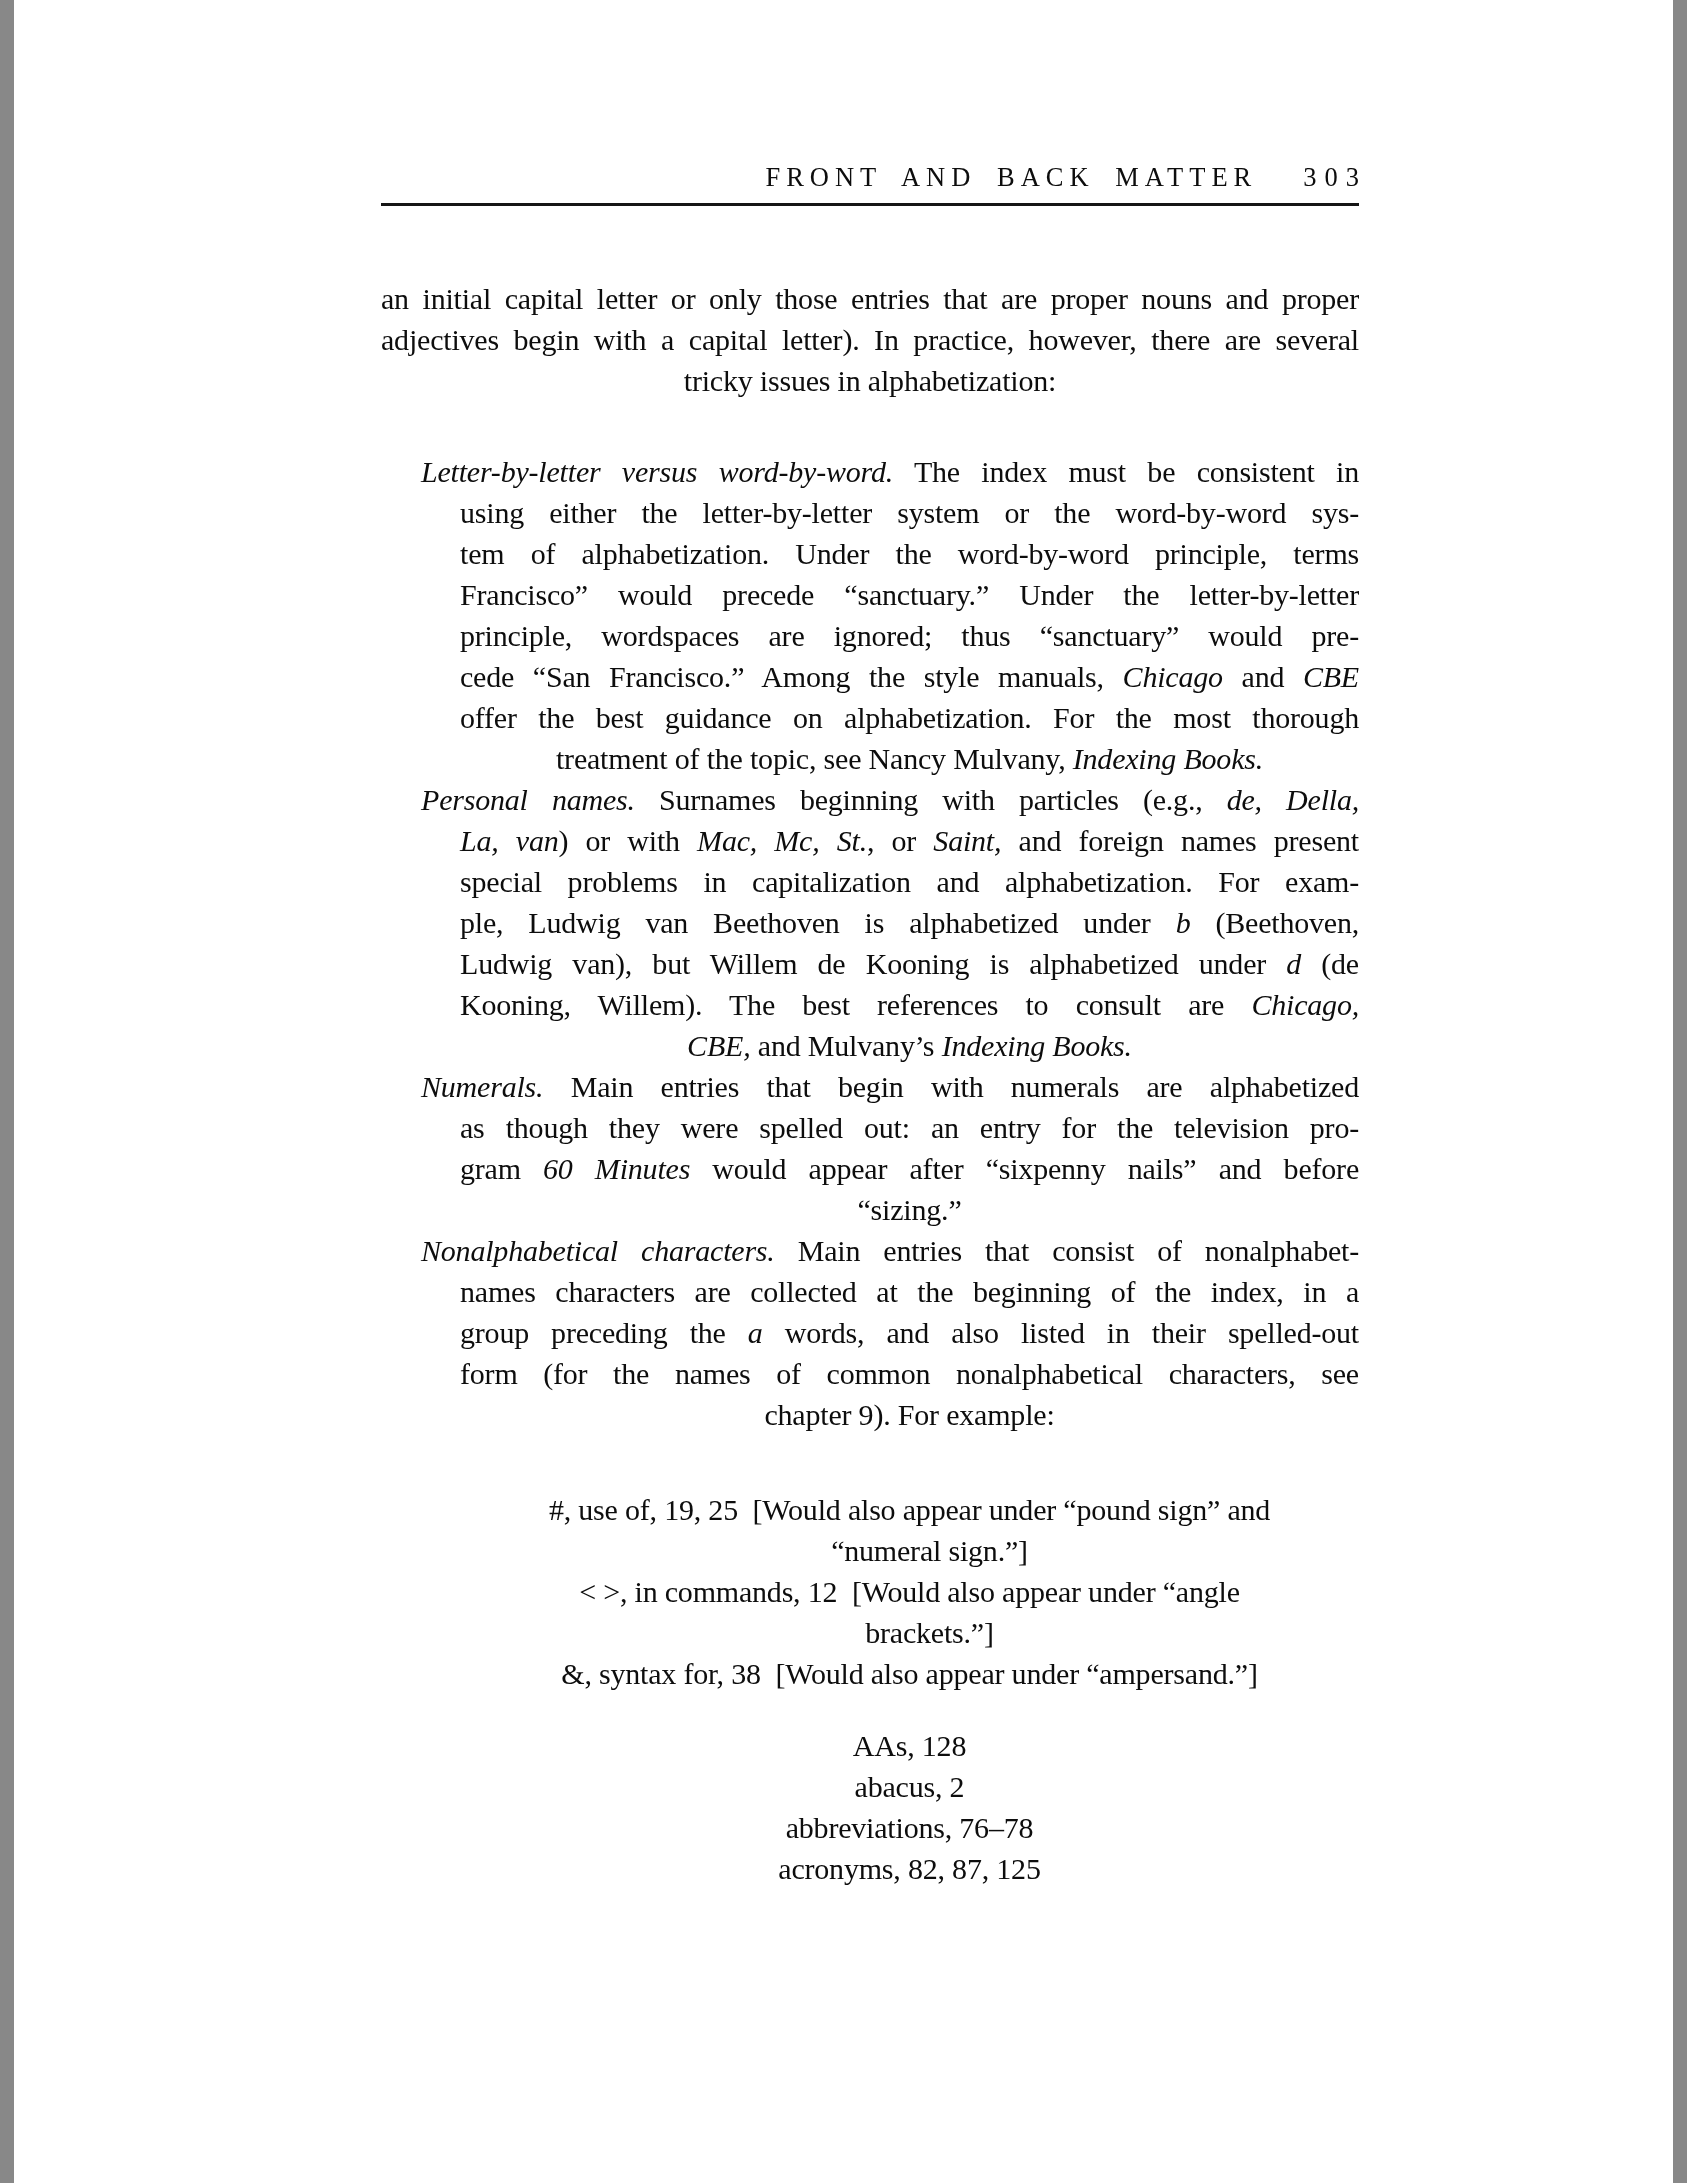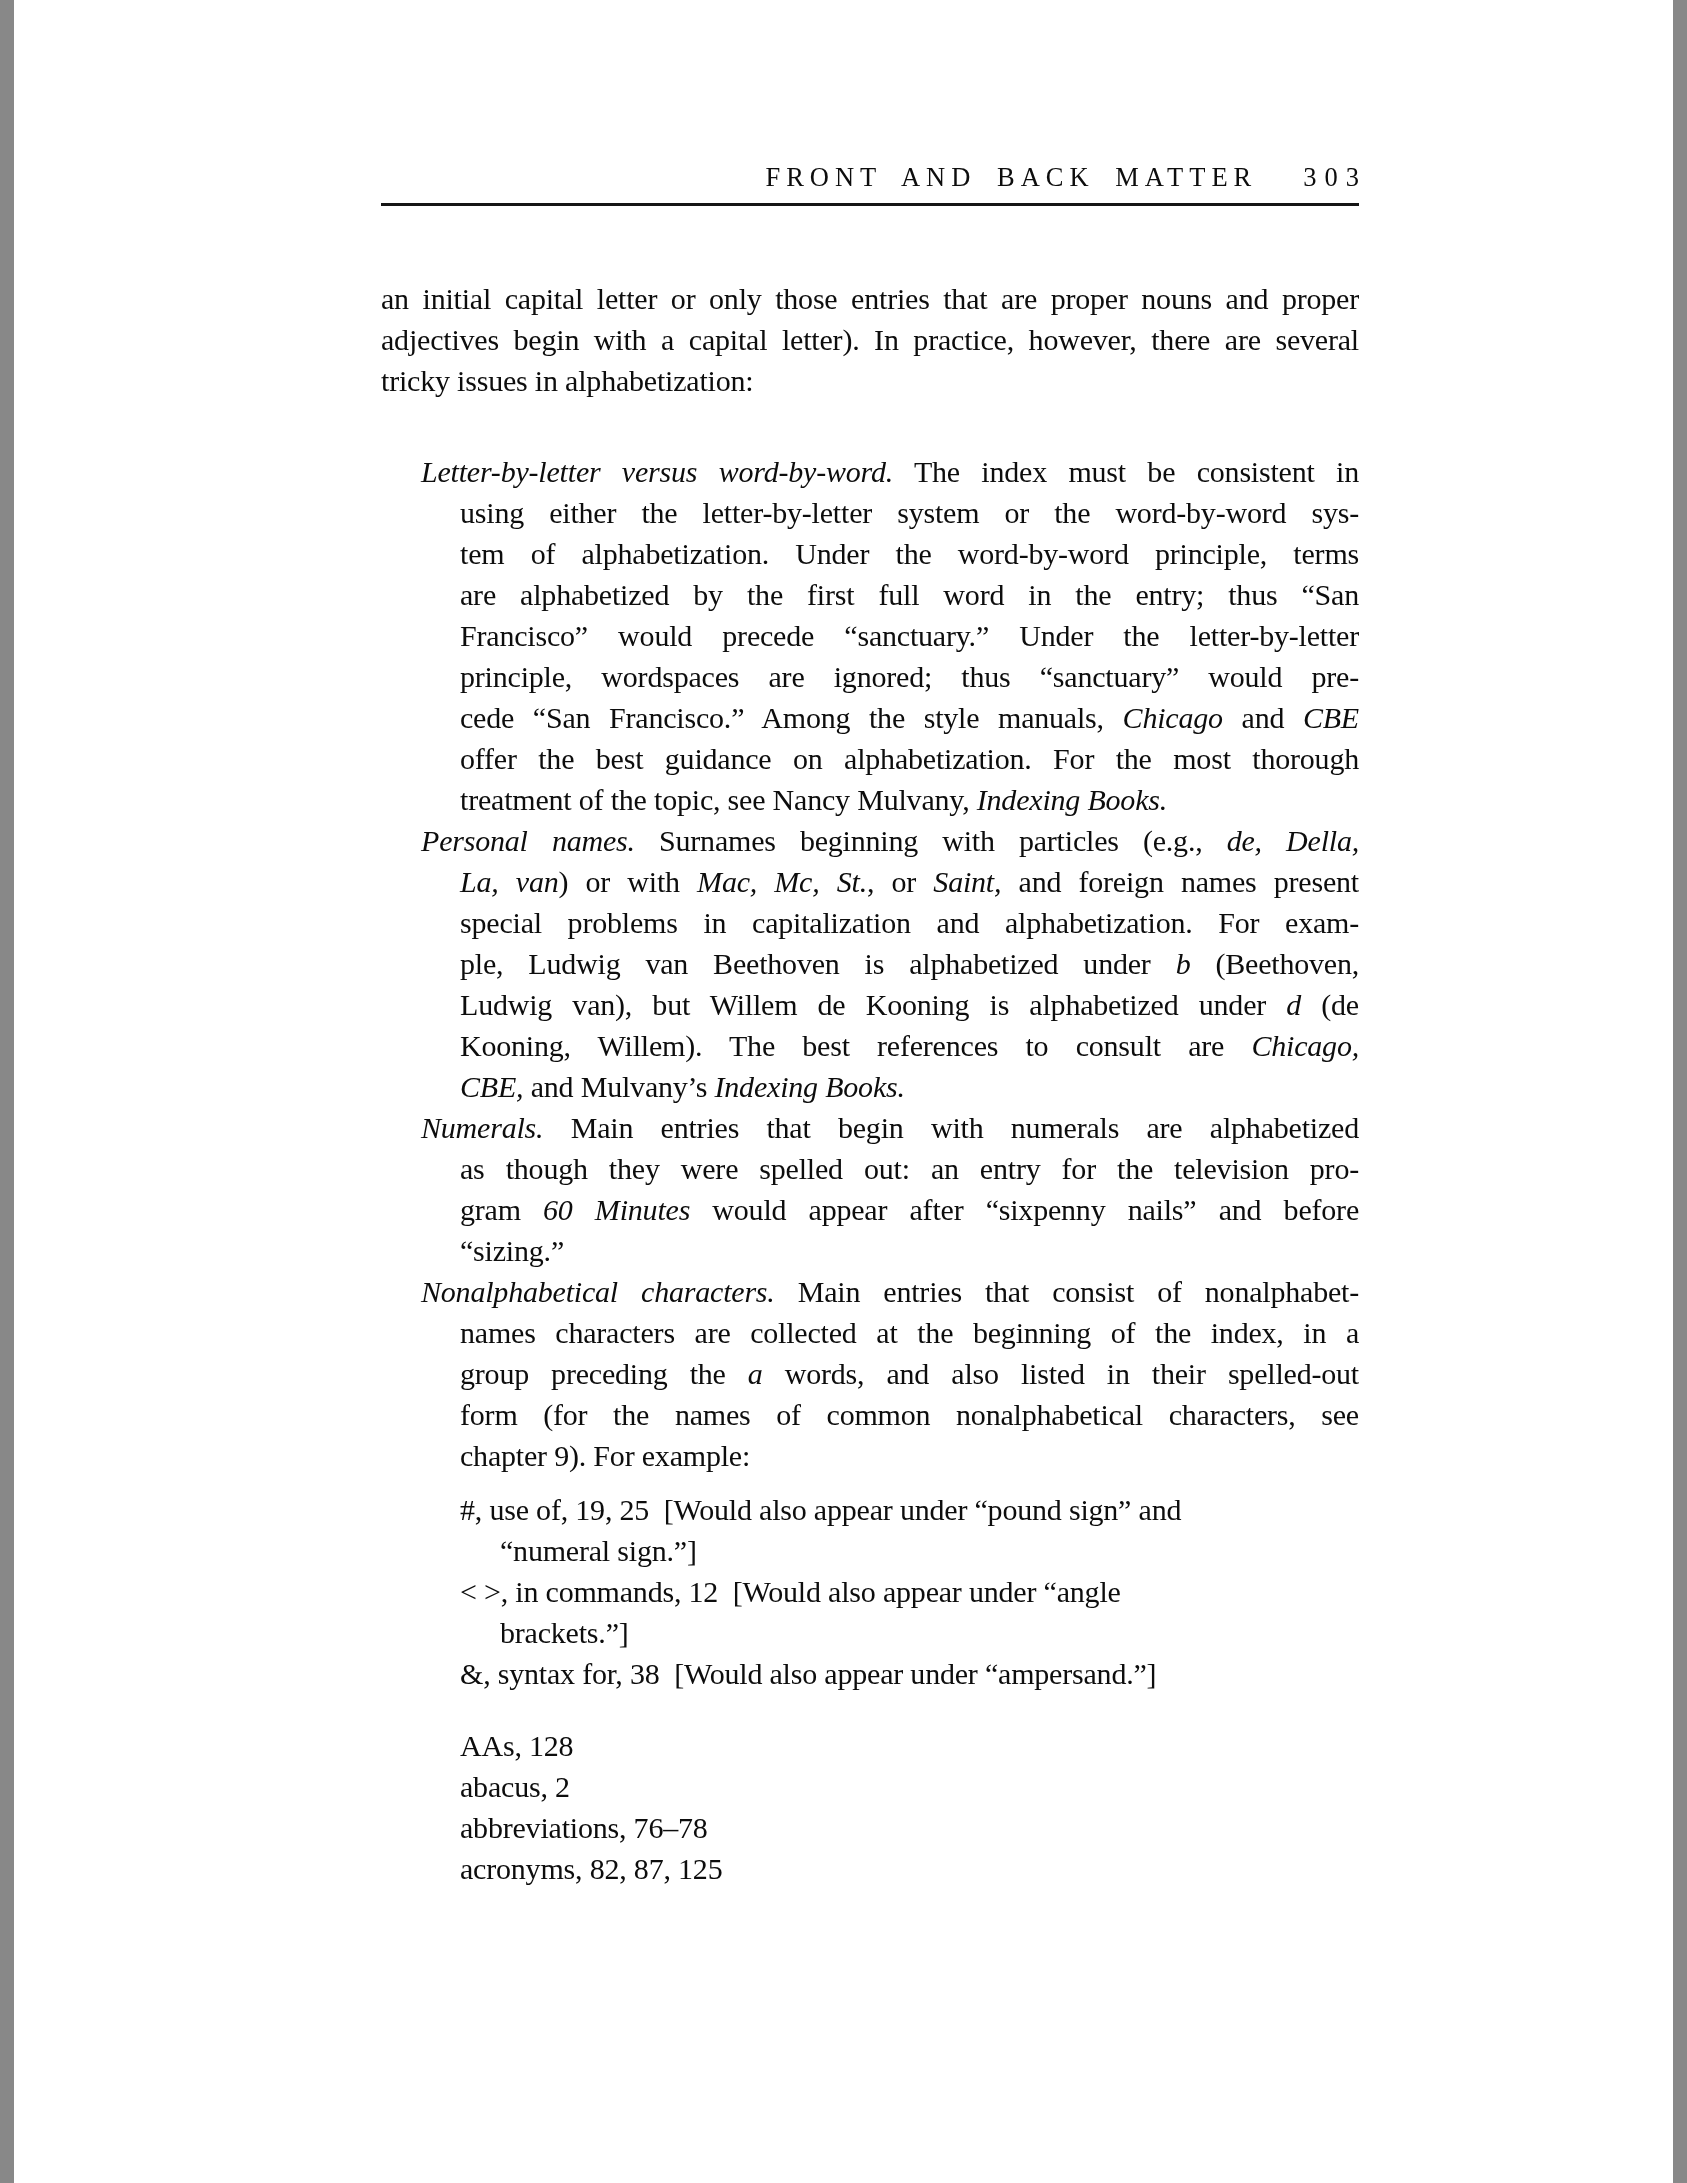--- a/index.html
+++ b/index.html
@@ -51,20 +51,21 @@
     position:absolute;
     left:367px;
     width:978px;
     font-size:30px;
     line-height:41px;
     letter-spacing:-0.2px;
   }
   .line{
     white-space:pre-wrap;
     min-height:41px;
+    text-align:center;
   }
   .line.just{
     text-align:justify;
     text-align-last:justify;
   }
   .it{font-style:italic;}
 </style>
 </head>
 <body>
 
@@ -79,21 +80,20 @@
   <div id="text-content">
       <div class="block" style="top: 278px;">
         <div class="line just" style="padding-left: 0px;"><span>an initial capital letter or only those entries that are proper nouns and proper</span></div>
         <div class="line just" style="padding-left: 0px;"><span>adjectives begin with a capital letter). In practice, however, there are several</span></div>
         <div class="line" style="padding-left: 0px;"><span>tricky issues in alphabetization:</span></div>
       </div>
       <div class="block" style="top: 451px;">
         <div class="line just" style="padding-left: 40px;"><span class="it">Letter-by-letter versus word-by-word.</span><span> The index must be consistent in</span></div>
         <div class="line just" style="padding-left: 79px;"><span>using either the letter-by-letter system or the word-by-word sys-</span></div>
         <div class="line just" style="padding-left: 79px;"><span>tem of alphabetization. Under the word-by-word principle, terms</span></div>
-        <div class="line just" style="padding-left: 79px;"><span>are alphabetized by the first full word in the entry; thus “San</span></div>
         <div class="line just" style="padding-left: 79px;"><span>Francisco” would precede “sanctuary.” Under the letter-by-letter</span></div>
         <div class="line just" style="padding-left: 79px;"><span>principle, wordspaces are ignored; thus “sanctuary” would pre-</span></div>
         <div class="line just" style="padding-left: 79px;"><span>cede “San Francisco.” Among the style manuals, </span><span class="it">Chicago</span><span> and </span><span class="it">CBE</span></div>
         <div class="line just" style="padding-left: 79px;"><span>offer the best guidance on alphabetization. For the most thorough</span></div>
         <div class="line" style="padding-left: 79px;"><span>treatment of the topic, see Nancy Mulvany, </span><span class="it">Indexing Books.</span></div>
         <div class="line just" style="padding-left: 40px;"><span class="it">Personal names.</span><span> Surnames beginning with particles (e.g., </span><span class="it">de, Della,</span></div>
         <div class="line just" style="padding-left: 79px;"><span class="it">La, van</span><span>) or with </span><span class="it">Mac, Mc, St.</span><span>, or </span><span class="it">Saint,</span><span> and foreign names present</span></div>
         <div class="line just" style="padding-left: 79px;"><span>special problems in capitalization and alphabetization. For exam-</span></div>
         <div class="line just" style="padding-left: 79px;"><span>ple, Ludwig van Beethoven is alphabetized under </span><span class="it">b</span><span> (Beethoven,</span></div>
         <div class="line just" style="padding-left: 79px;"><span>Ludwig van), but Willem de Kooning is alphabetized under </span><span class="it">d</span><span> (de</span></div>

